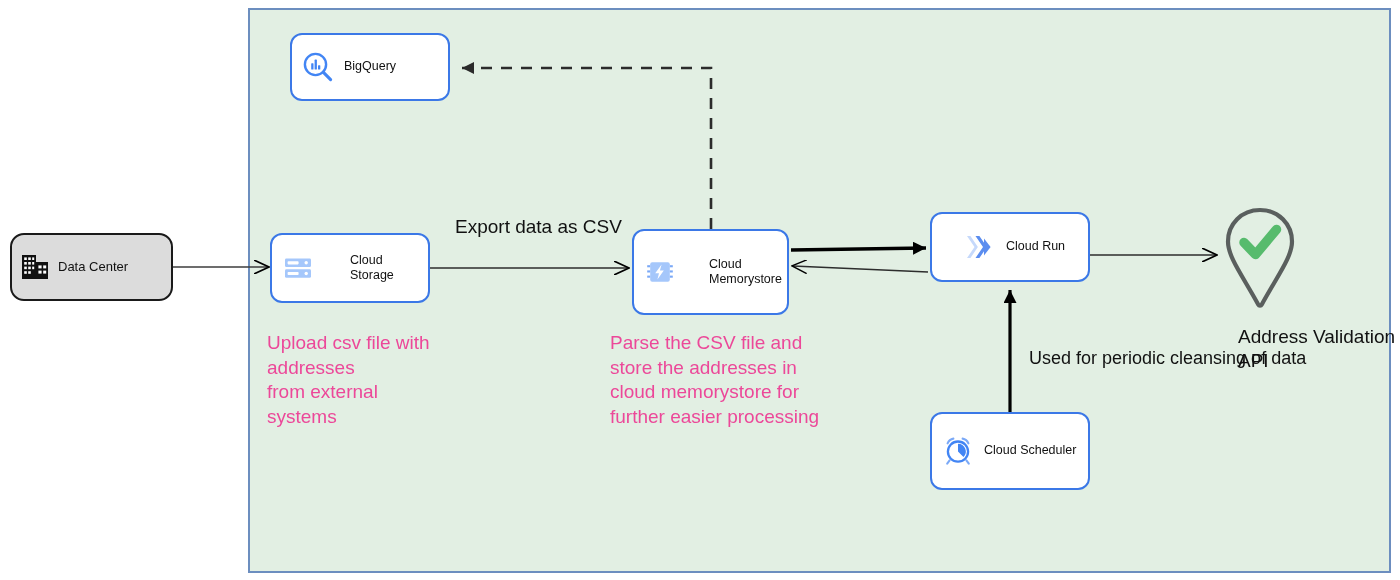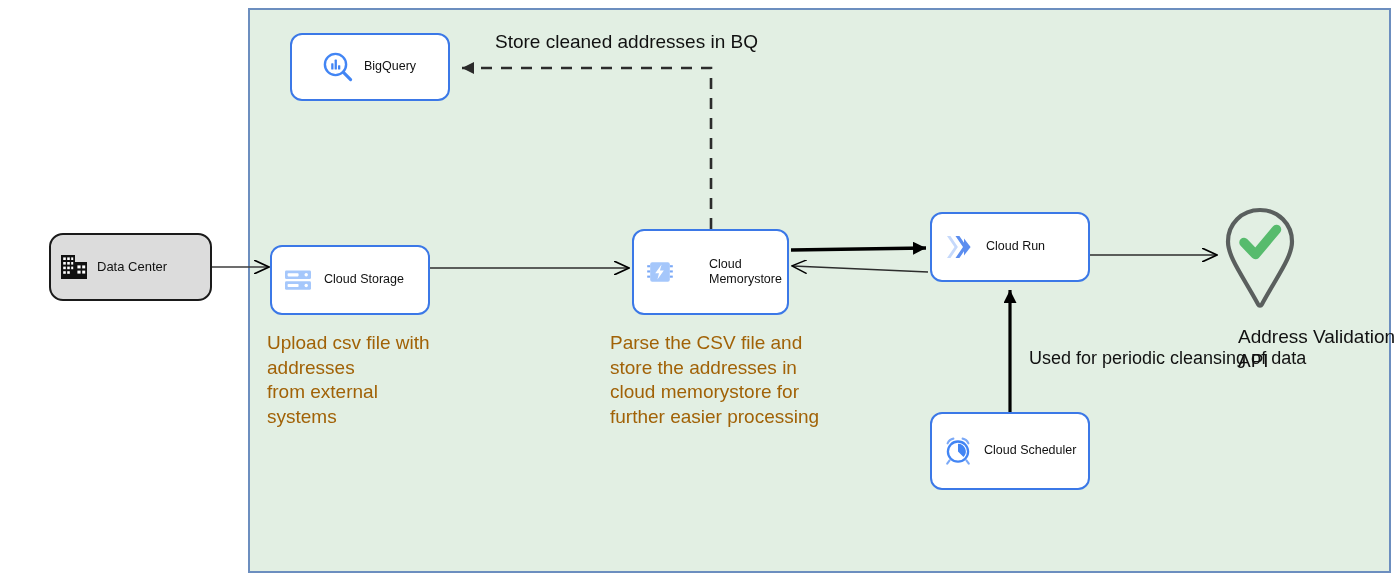--- a/index.html
+++ b/index.html
@@ -59,21 +59,21 @@
     font-size: 13px;
   }
   .edge-label {
     position: absolute;
     color: #111111;
     font-size: 19px;
     white-space: nowrap;
   }
   .caption {
     position: absolute;
-    color: #a16207;
+    color: #ec4899;
     font-size: 19px;
     line-height: 1.29;
     white-space: pre-line;
   }
   .api-label {
     position: absolute;
     color: #111111;
     font-size: 19px;
     line-height: 1.28;
     white-space: pre-line;
@@ -136,21 +136,21 @@
 
     <g>
       <line x1="1010" y1="412" x2="1010" y2="290" stroke="#000000" stroke-width="3.2" marker-end="url(#fheadThick)"></line>
     </g>
 
     <g>
       <path d="M711,229 L711,68 L462,68" fill="none" stroke="#2b2b2b" stroke-width="2.6" stroke-dasharray="11 9" marker-end="url(#fhead)"></path>
     </g>
   </svg>
 
-  <div class="node onprem" style="left:10px; top:233px; width:163px; height:68px;margin-left:39px;">
+  <div class="node onprem" style="left:10px; top:233px; width:163px; height:68px;">
     <div class="node-icon" style="width:46px; height:40px;">
       <svg width="30" height="30" viewBox="0 0 30 30" aria-hidden="true">
         <rect x="2" y="3" width="14" height="24" fill="#111111"></rect>
         <rect x="16" y="10" width="12" height="17" fill="#111111"></rect>
         <g fill="#ffffff">
           <rect x="4.2" y="5.4" width="2.6" height="2.6"></rect>
           <rect x="8.2" y="5.4" width="2.6" height="2.6"></rect>
           <rect x="12.2" y="5.4" width="2.0" height="2.6"></rect>
           <rect x="4.2" y="10" width="2.6" height="2.6"></rect>
           <rect x="8.2" y="10" width="2.6" height="2.6"></rect>
@@ -163,36 +163,36 @@
           <rect x="18.4" y="13.4" width="3.2" height="3.0"></rect>
           <rect x="23.2" y="13.4" width="3.0" height="3.0"></rect>
           <rect x="18.4" y="18.6" width="3.2" height="3.0"></rect>
           <rect x="23.2" y="18.6" width="3.0" height="3.0"></rect>
         </g>
       </svg>
     </div>
     <div class="node-label">Data Center</div>
   </div>
 
-  <div class="node" style="left:290px; top:33px; width:160px; height:68px;padding-left:20px;">
+  <div class="node" style="left:290px; top:33px; width:160px; height:68px;">
     <div class="node-icon" style="width:52px; height:44px;">
       <svg width="34" height="34" viewBox="0 0 34 34" aria-hidden="true">
         <circle cx="14.5" cy="14.5" r="10.6" fill="none" stroke="#4285f4" stroke-width="2.4"></circle>
         <g fill="#4285f4">
           <rect x="10.2" y="13.2" width="2.3" height="6.4" rx="0.6"></rect>
           <rect x="13.6" y="9.6" width="2.3" height="10" rx="0.6"></rect>
           <rect x="17.0" y="15.2" width="2.3" height="4.4" rx="0.6"></rect>
         </g>
         <line x1="22.2" y1="22.2" x2="29.6" y2="29.6" stroke="#4285f4" stroke-width="3.1" stroke-linecap="round"></line>
       </svg>
     </div>
     <div class="node-label">BigQuery</div>
   </div>
 
-  <div class="node" style="left:270px; top:245px; width:160px; height:70px;">
+  <div class="node" style="left:270px; top:233px; width:160px; height:70px;gap:26px;">
     <div class="node-icon" style="width:52px; height:44px;">
       <svg width="32" height="32" viewBox="0 0 32 32" aria-hidden="true">
         <rect x="3" y="6.5" width="26" height="8.6" rx="1.4" fill="#a5c7fb"></rect>
         <rect x="3" y="17.2" width="26" height="8.6" rx="1.4" fill="#a5c7fb"></rect>
         <rect x="5.6" y="9.2" width="11" height="3.2" rx="0.8" fill="#ffffff"></rect>
         <rect x="5.6" y="19.9" width="11" height="3.2" rx="0.8" fill="#ffffff"></rect>
         <circle cx="24.2" cy="10.8" r="1.7" fill="#ffffff"></circle>
         <circle cx="24.2" cy="21.5" r="1.7" fill="#ffffff"></circle>
       </svg>
     </div>
@@ -211,21 +211,21 @@
           <rect x="25.6" y="19.6" width="3.2" height="2.1"></rect>
         </g>
         <rect x="6.2" y="6.2" width="19.6" height="19.6" rx="2" fill="#a5c7fb"></rect>
         <path d="M17.6 8.6 L11.2 17.2 L15.0 17.2 L13.4 23.6 L19.8 14.6 L15.9 14.6 Z" fill="#ffffff"></path>
       </svg>
     </div>
     <div class="node-label">Cloud
 Memorystore</div>
   </div>
 
-  <div class="node" style="left:930px; top:212px; width:160px; height:70px;">
+  <div class="node" style="left:930px; top:212px; width:160px; height:70px;padding-left:20px;">
     <div class="node-icon" style="width:54px; height:44px;">
       <svg width="34" height="30" viewBox="0 0 34 30" aria-hidden="true">
         <path d="M5 4 L12.5 15 L5 26 L8.4 26 L15.9 15 L8.4 4 Z" fill="#c6d9fb"></path>
         <path d="M13.5 4 L21 15 L13.5 26 L17.4 26 L24.9 15 L17.4 4 Z" fill="#5b8def"></path>
         <path d="M22 6.5 L28.6 15 L22 23.5 Z" fill="#5b8def"></path>
       </svg>
     </div>
     <div class="node-label">Cloud Run</div>
   </div>
 
@@ -247,22 +247,22 @@
 
   <div class="pin-wrap" style="left:1218px; top:205px; width:84px; height:106px;">
     <svg width="84" height="106" viewBox="0 0 84 106">
       <path d="M42 5 C23.5 5 10 19 10 36.5 C10 52 24 70 40.2 99.5 C41 101 43 101 43.8 99.5 C60 70 74 52 74 36.5 C74 19 60.5 5 42 5 Z" fill="none" stroke="#5a5f5e" stroke-width="4.2" stroke-linejoin="round"></path>
       <path d="M26 37.5 L37.5 49.5 L58.5 24.5" fill="none" stroke="#57bb6d" stroke-width="9.5" stroke-linecap="round" stroke-linejoin="round"></path>
     </svg>
   </div>
   <div class="api-label" style="left:1238px; top:325px; width:160px;">Address Validation
 API</div>
 
-  <div class="edge-label" style="left:495px; top:31px;">Store cleaned addresses in BQ</div>
-
+
+  <div class="edge-label" style="left:455px; top:216px;">Export data as CSV</div>
 
   <div class="edge-label" style="left:1029px; top:347px; font-size:18px; line-height:1.30;">Used for periodic
 cleansing of data</div>
 
   <div class="caption" style="left:267px; top:331px; width:300px;">Upload csv file with
 addresses
 from external
 systems</div>
 
   <div class="caption" style="left:610px; top:331px; width:330px;">Parse the CSV file and

